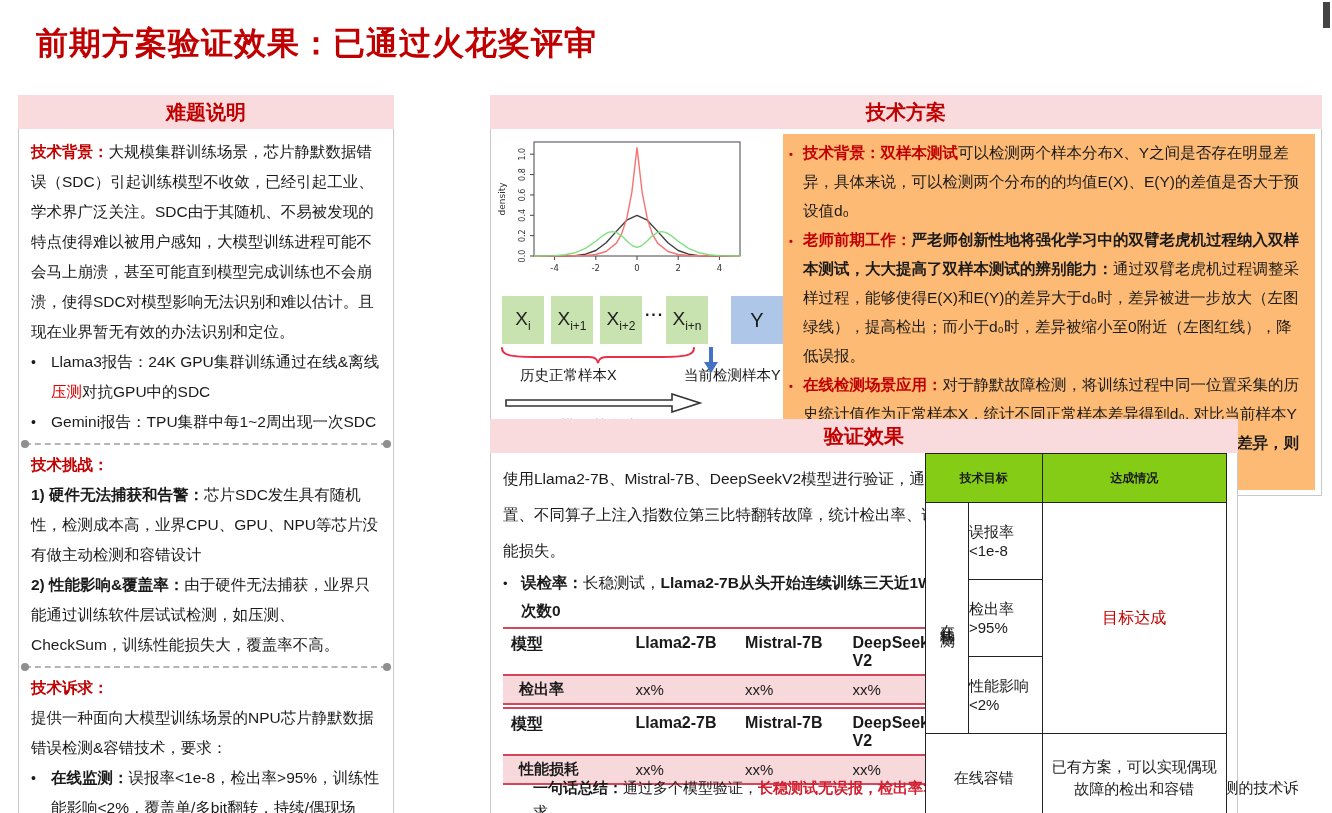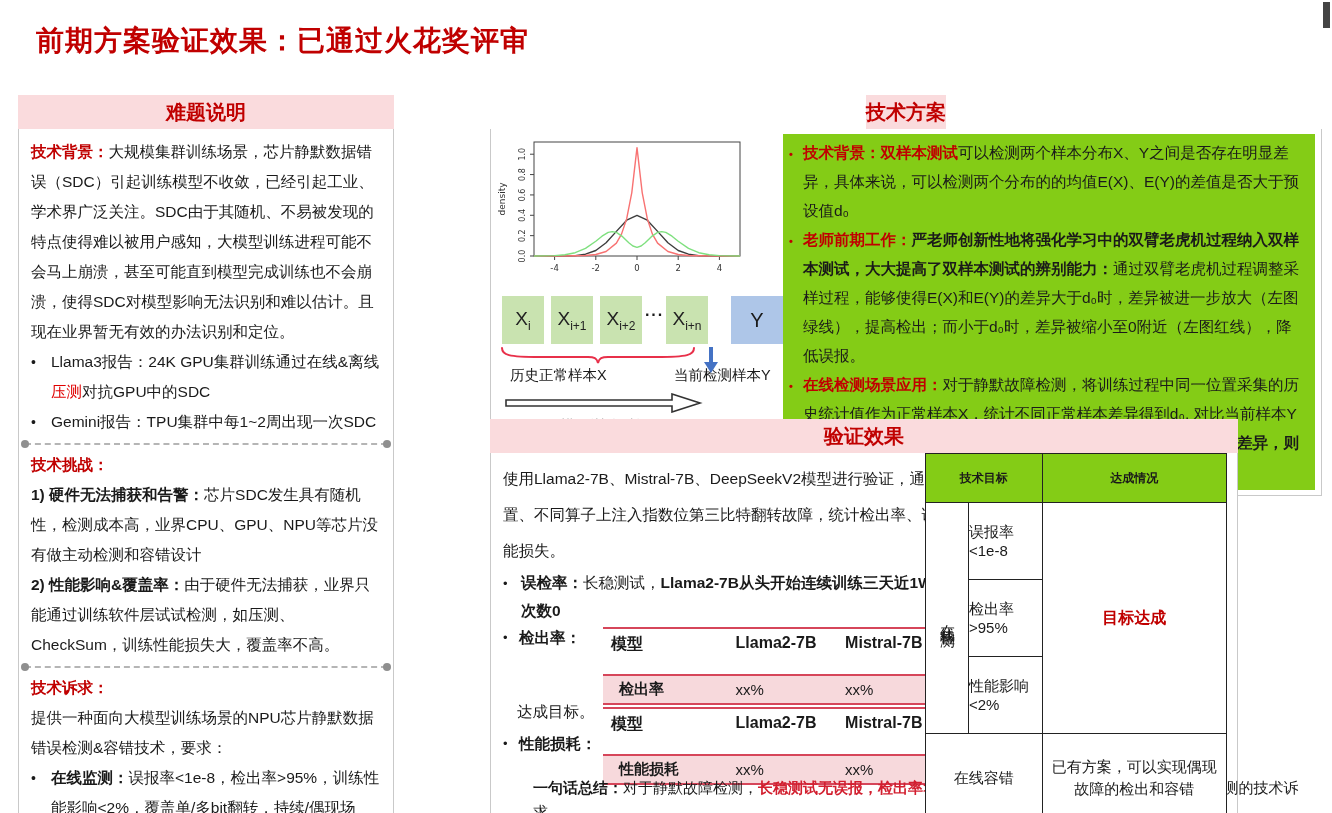--- a/index.html
+++ b/index.html
@@ -1,52 +1,52 @@
 <!DOCTYPE html>
 <html><head>
 <meta charset="utf-8">
 <style>
   html,body{margin:0;padding:0;background:#fff;}
   body{width:1332px;height:813px;position:relative;font-family:"Liberation Sans","DejaVu Sans",sans-serif;color:#1a1a1a;overflow:hidden;}
-  .title{position:absolute;left:36px;top:22px;font-size:28px;font-weight:bold;color:#c00000;margin:0;letter-spacing:1px;}
+  .title{position:absolute;left:36px;top:22px;font-size:32px;font-weight:bold;color:#c00000;margin:0;letter-spacing:1px;}
   .scroll-thumb{position:absolute;right:2px;top:2px;width:7px;height:26px;background:#444;}
   .panel{position:absolute;display:flex;flex-direction:column;}
   .panel-header{background:#fadbdd;color:#c00000;font-weight:bold;font-size:20px;text-align:center;height:34px;line-height:34px;flex:0 0 auto;}
   .panel-body{border:1px solid #c9c9c9;border-top:none;background:#fff;flex:1 1 auto;position:relative;box-sizing:border-box;}
   
   #problem-panel{left:18px;top:95px;width:376px;height:702px;}
   .left-body{padding:8px 12px 4px 12px;font-size:15.5px;line-height:30px;}
   .left-body p{margin:0;}
   .red-bold{color:#c00000;font-weight:bold;}
   .red-inline{color:#e00000;}
   .bold{font-weight:bold;}
   .bullet{display:flex;}
   .bullet .marker{flex:0 0 20px;}
   .bullet .marker::before{content:"•";font-size:14px;}
   .divider{border-top:2px dashed #b5b5b5;margin:6px 0 5px -6px;position:relative;width:calc(100% + 12px);}
   .divider::before,.divider::after{content:"";position:absolute;top:-5px;width:8px;height:8px;border-radius:50%;background:#8f8f8f;}
   .divider::before{left:-4px;}
   .divider::after{right:-4px;}
   
-  #solution-panel{left:490px;top:95px;width:832px;height:318px;align-items:center;}
+  #solution-panel{left:490px;top:95px;width:832px;height:318px;}
   .sol-body{display:flex;padding:3px;}
   .sol-left{flex:0 0 256px;position:relative;}
-  .green-box{flex:1 1 auto;background:#84cc16;margin:2px 3px 2px 0;padding:4px 10px 4px 6px;font-size:15.5px;line-height:29px;}
+  .green-box{flex:1 1 auto;background:#fdba74;margin:2px 3px 2px 0;padding:4px 10px 4px 6px;font-size:15.5px;line-height:29px;}
   .gbullet{display:flex;}
   .gbullet .gmark{flex:0 0 14px;color:#c00000;font-weight:bold;}
   .gbullet .gmark::before{content:"•";font-size:11px;}
   .gbullet p{margin:0;}
   
   .boxes-row{display:flex;align-items:center;margin:8px 0 0 8px;height:48px;}
   .sample-box{width:42px;height:48px;background:#c9e3b0;display:flex;align-items:center;justify-content:center;font-size:19px;color:#222;margin-right:7px;}
   .sample-box sub{font-size:12px;}
   .dots{font-size:16px;font-weight:bold;margin:-10px 2px 0 -4px;letter-spacing:1px;}
   .y-box{width:52px;height:48px;background:#aec6e8;display:flex;align-items:center;justify-content:center;font-size:20px;margin-left:16px;}
   .brace-wrap{margin:2px 0 0 6px;height:18px;}
-  .diag-labels{display:flex;font-size:14.5px;margin:2px 0 0 16px;}
+  .diag-labels{display:flex;font-size:14.5px;margin:2px 0 0 26px;}
   .hist-label{width:152px;}
   .cur-label{margin-left:12px;}
   .down-arrow{position:absolute;left:210px;top:215px;}
   .time-arrow{margin:8px 0 0 10px;}
   .time-label{font-size:15px;margin:0 0 0 66px;}
   
   #verify-panel{left:490px;top:419px;width:748px;height:378px;}
   .ver-body{padding:8px 10px 4px 12px;font-size:15.5px;}
   .ver-intro{margin:0;width:508px;line-height:36px;}
   .vbullet{display:flex;line-height:28px;width:516px;}
@@ -67,21 +67,21 @@
   table.mini th:first-child{width:128px;}
   table.mini th:nth-child(2){width:104px;}
   table.mini th:nth-child(3){width:102px;}
   .perf-table{margin-top:10px;}
   
   .goal-table{border-collapse:collapse;position:absolute;top:0px;right:10px;width:302px;background:#fff;}
   .goal-table th,.goal-table td{border:1.5px solid #222;font-size:15px;}
   .goal-table th{background:#84cc16;height:46px;font-size:12px;}
   .goal-table td.goal-cell{padding:8px 6px 8px 0;height:60px;}
   .goal-table td.vert{writing-mode:vertical-rl;text-orientation:upright;text-align:center;width:34px;letter-spacing:3px;padding:4px 6px;}
-  .goal-table td.result{color:#c00000;font-weight:bold;text-align:center;font-size:16px;}
+  .goal-table td.result{color:#c00000;font-weight:normal;text-align:center;font-size:16px;}
   .goal-table td.center{text-align:center;padding:6px;}
   .goal-table td.wrap{padding:6px 8px;line-height:22px;text-align:center;}
   .summary{margin:-9px 0 0 30px;position:relative;font-size:15px;line-height:24px;width:780px;}
   .summary .red-bold2{color:#d21f2f;font-weight:bold;}
   svg text{font-family:"DejaVu Sans",sans-serif;}
 </style>
 </head>
 <body>
 
 <h1 class="title">前期方案验证效果：已通过火花奖评审</h1>
@@ -210,25 +210,20 @@
   <div class="panel-body ver-body">
 
     <p class="ver-intro">使用Llama2-7B、Mistral-7B、DeepSeekV2模型进行验证，通过在不同位置、不同算子上注入指数位第三比特翻转故障，统计检出率、误报率、性能损失。</p>
 
     <div class="vbullet">
         <span class="marker"></span>
         <p><span class="bold">误检率：</span><span>长稳测试，</span><span class="bold">Llama2-7B从头开始连续训练三天近1W step，误检次数0</span></p>
       </div>
 
     <div class="mid-row">
-      <div class="label-col">
-        <div class="vb">检出率：</div>
-        <div class="goal-note">达成目标。</div>
-        <div class="vb">性能损耗：</div>
-      </div>
       <div class="tables-col">
         <table class="mini">
           <tbody>
               <tr>
             <th>模型</th>
             <th>Llama2-7B</th>
             <th>Mistral-7B</th>
             <th>DeepSeek V2</th>
           </tr>
           <tr class="pink-row">
@@ -251,21 +246,21 @@
             <td>性能损耗</td>
             <td>xx%</td>
             <td>xx%</td>
             <td>xx%</td>
           </tr>
         </tbody>
           </table>
       </div>
     </div>
 
-    <p class="summary"><span class="bold">一句话总结：</span><span>对于静默故障检测，</span><span class="red-bold2">长稳测试无误报，检出率&gt;xx%，性能损耗小于x%</span><span>，较好达成了在线检测的技术诉求</span></p>
+    <p class="summary"><span class="bold">一句话总结：</span><span>通过多个模型验证，</span><span class="red-bold2">长稳测试无误报，检出率&gt;xx%，性能损耗小于x%</span><span>，较好达成了在线检测的技术诉求</span></p>
 
     <table class="goal-table">
       <tbody>
           <tr>
         <th colspan="2">技术目标</th>
         <th>达成情况</th>
       </tr>
       <tr>
         <td rowspan="3" class="vert">在线检测</td>
         <td class="goal-cell">误报率&lt;1e-8</td>

